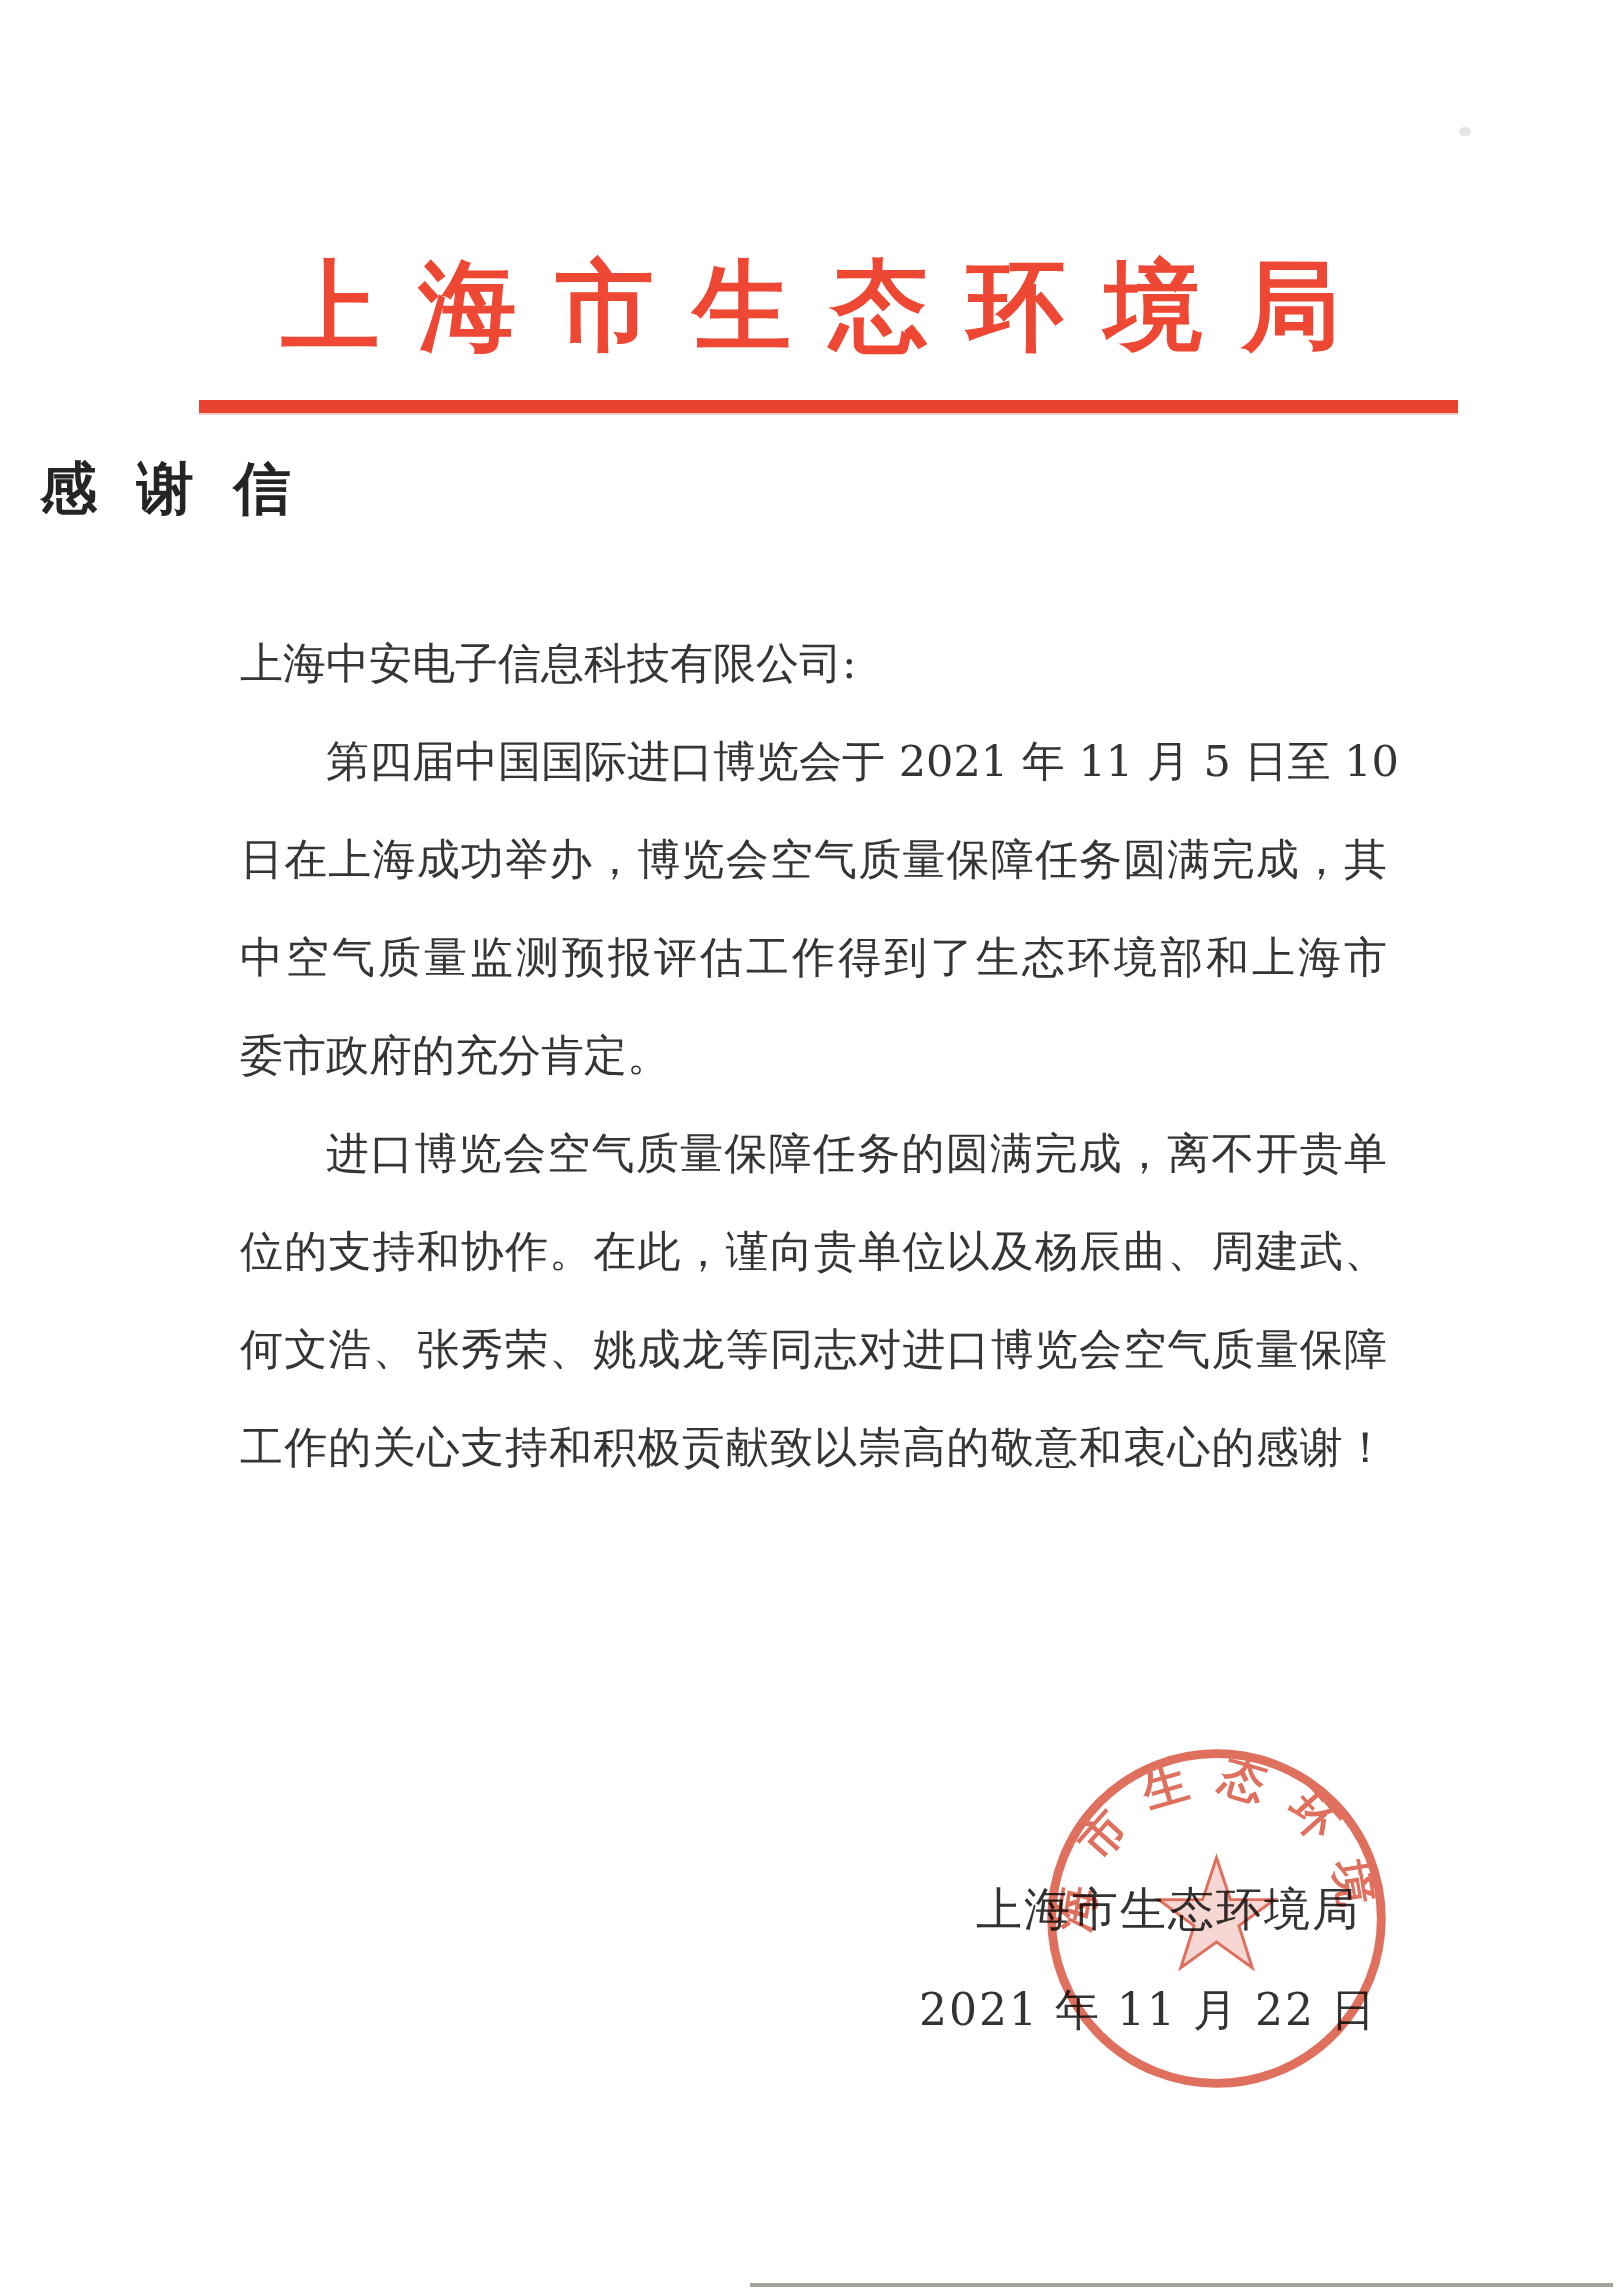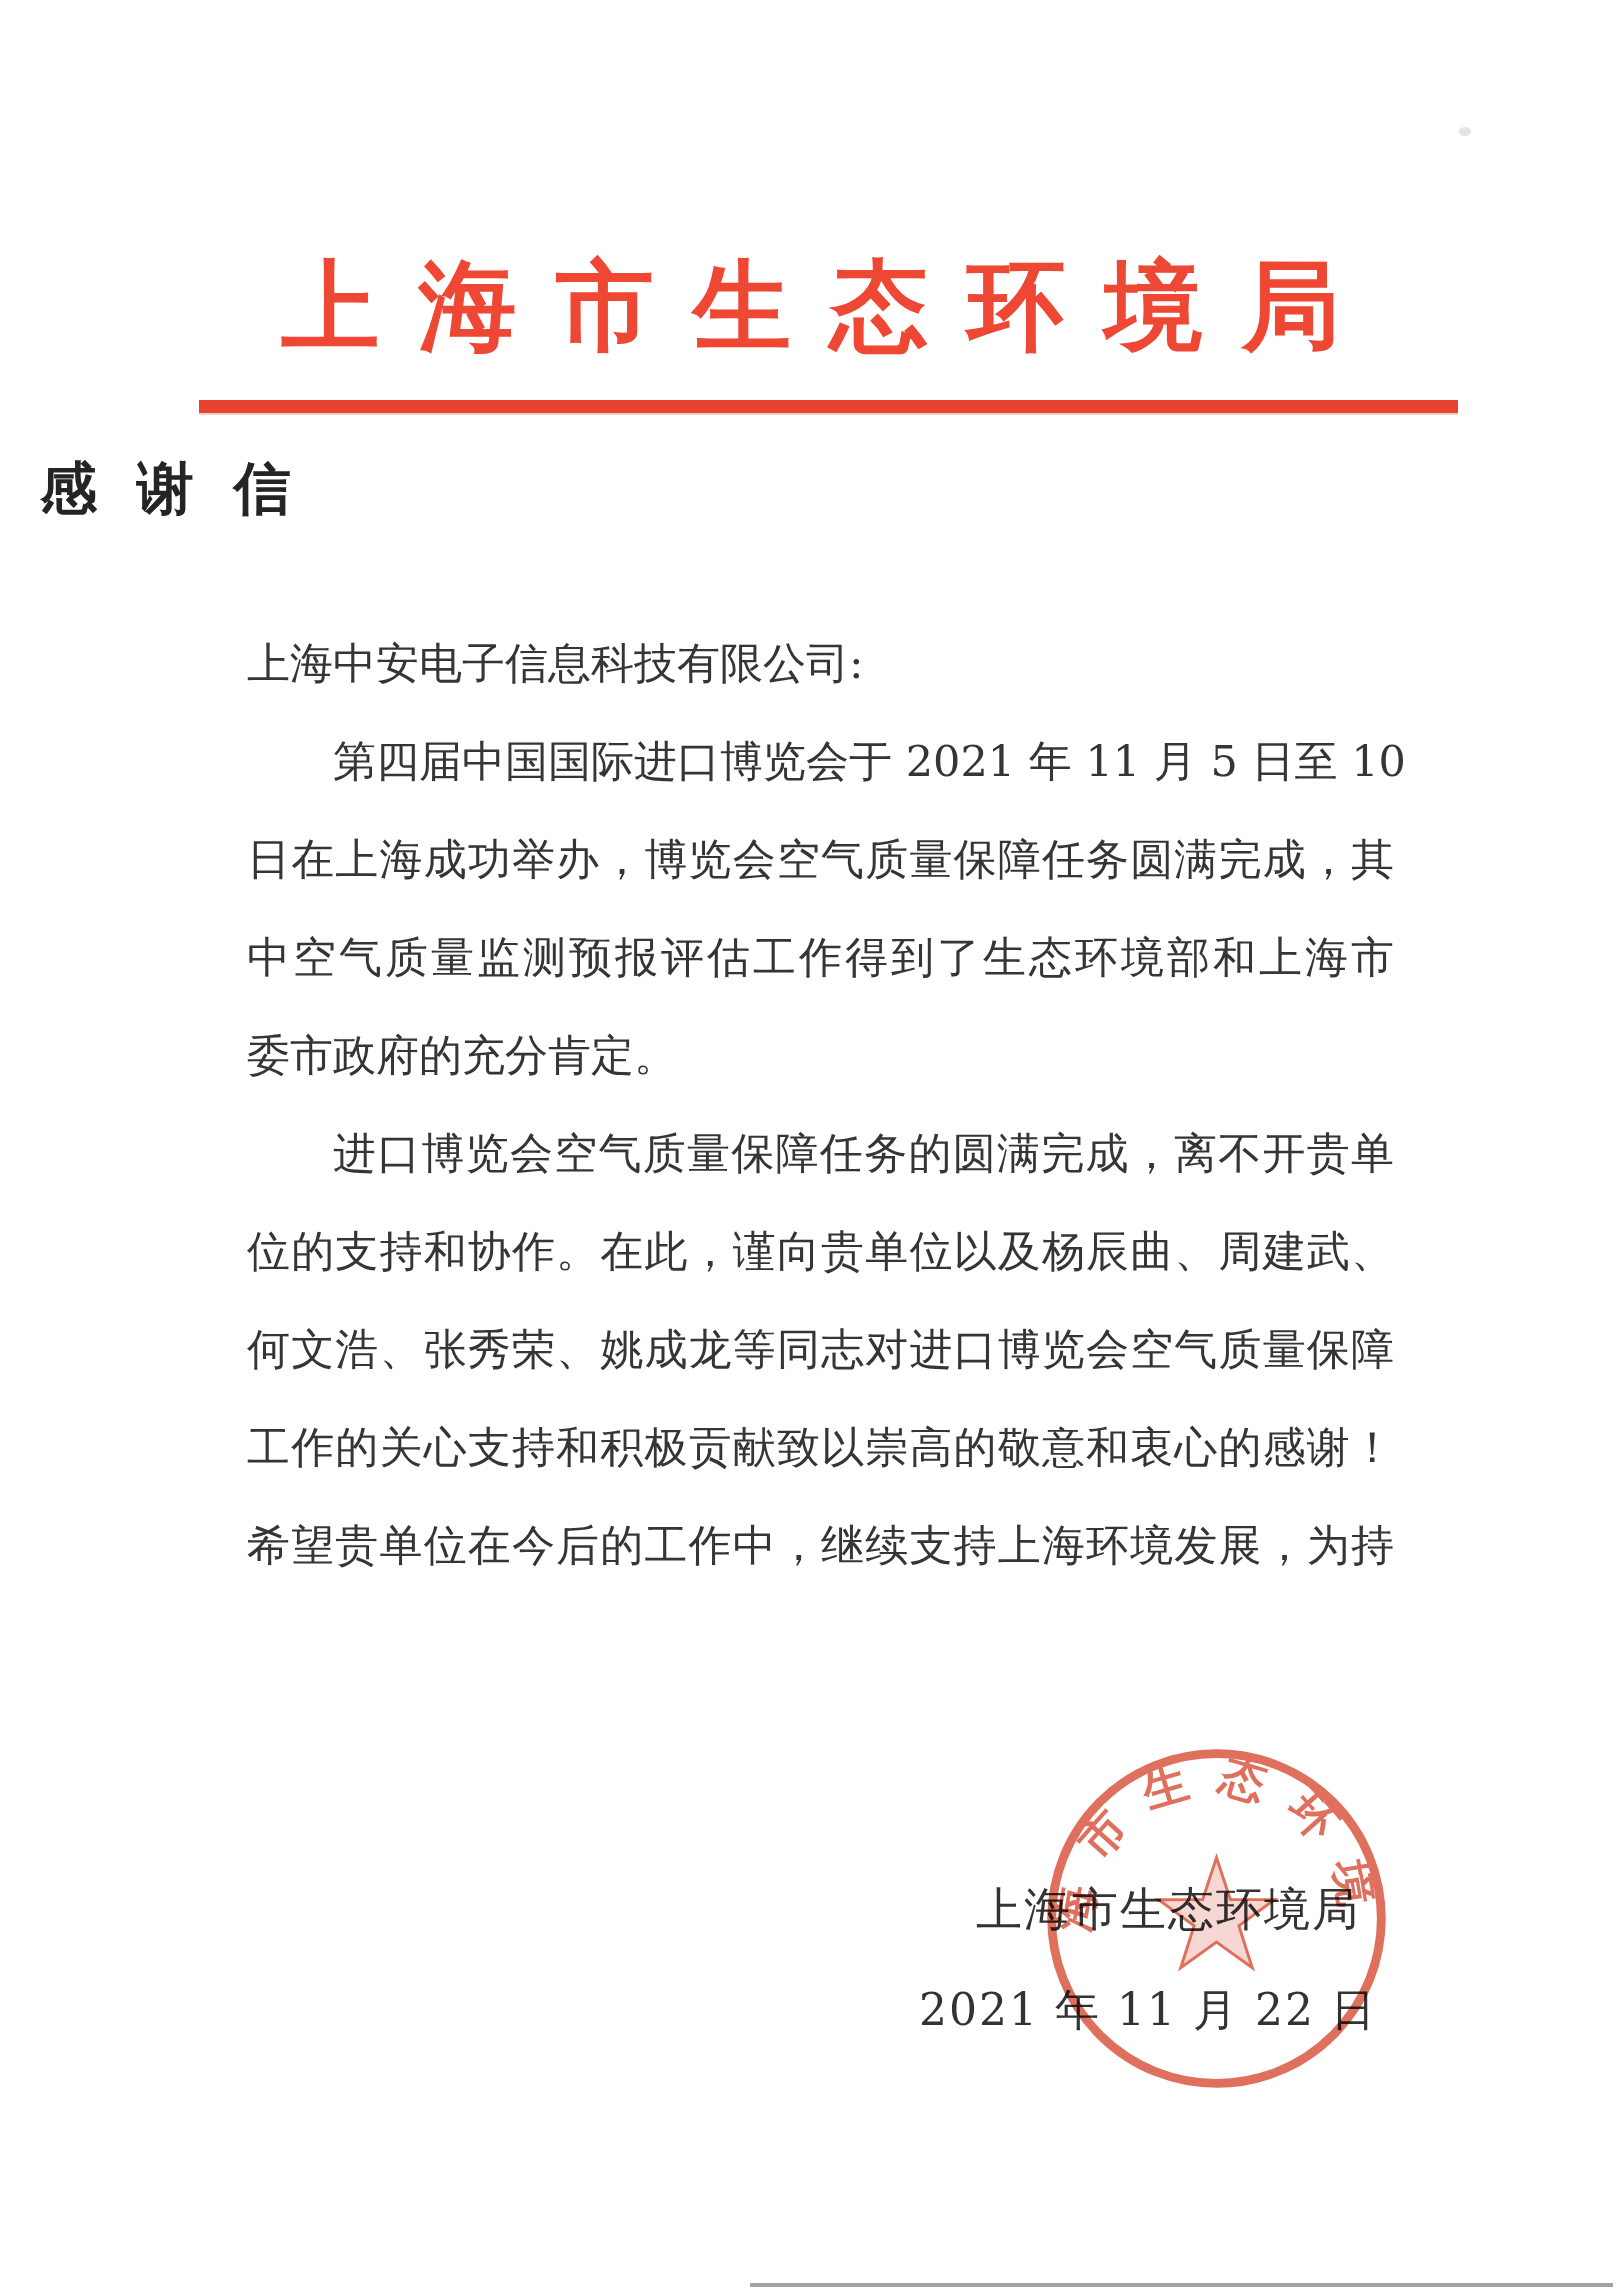--- a/index.html
+++ b/index.html
@@ -28,21 +28,21 @@
   .doc-title{
     position:absolute;left:0;top:449px;width:100%;
     text-align:left;
     font-size:57px;font-weight:bold;line-height:78px;
     color:#242424;
     letter-spacing:0.70em;text-indent:0.70em;
     white-space:nowrap;
   }
   
   .letter-body{
-    position:absolute;left:247px;top:614px;width:1147px;
+    position:absolute;left:240px;top:614px;width:1147px;
     font-size:43px;color:#353535;
   }
   .line{
     height:98px;line-height:98px;
     white-space:nowrap;
     text-align:justify;
   }
   .line.fill{ text-align-last:justify; }
   .line.indent{ text-indent:86px; }
   
@@ -86,21 +86,20 @@
   <div class="letter-body">
     <div class="line">上海中安电子信息科技有限公司:</div>
     <div class="line fill indent">第四届中国国际进口博览会于 2021 年 11 月 5 日至 10</div>
     <div class="line fill">日在上海成功举办，博览会空气质量保障任务圆满完成，其</div>
     <div class="line fill">中空气质量监测预报评估工作得到了生态环境部和上海市</div>
     <div class="line">委市政府的充分肯定。</div>
     <div class="line fill indent">进口博览会空气质量保障任务的圆满完成，离不开贵单</div>
     <div class="line fill">位的支持和协作。在此，谨向贵单位以及杨辰曲、周建武、</div>
     <div class="line fill">何文浩、张秀荣、姚成龙等同志对进口博览会空气质量保障</div>
     <div class="line fill">工作的关心支持和积极贡献致以崇高的敬意和衷心的感谢！</div>
-    <div class="line fill">希望贵单位在今后的工作中，继续支持上海环境发展，为持</div>
   </div>
 
   <div class="signature">上海市生态环境局</div>
   <div class="sign-date">2021 年 11 月 22 日</div>
 
   <svg class="seal" viewBox="0 0 370 370" xmlns="http://www.w3.org/2000/svg">
     <defs>
       <path id="sealArc" d="M 64.7 228.8 A 128 128 0 1 1 305.3 228.8" fill="none"></path>
     </defs>
     <circle cx="185" cy="185" r="168" fill="none" stroke="#d8503a" stroke-width="9"></circle>

